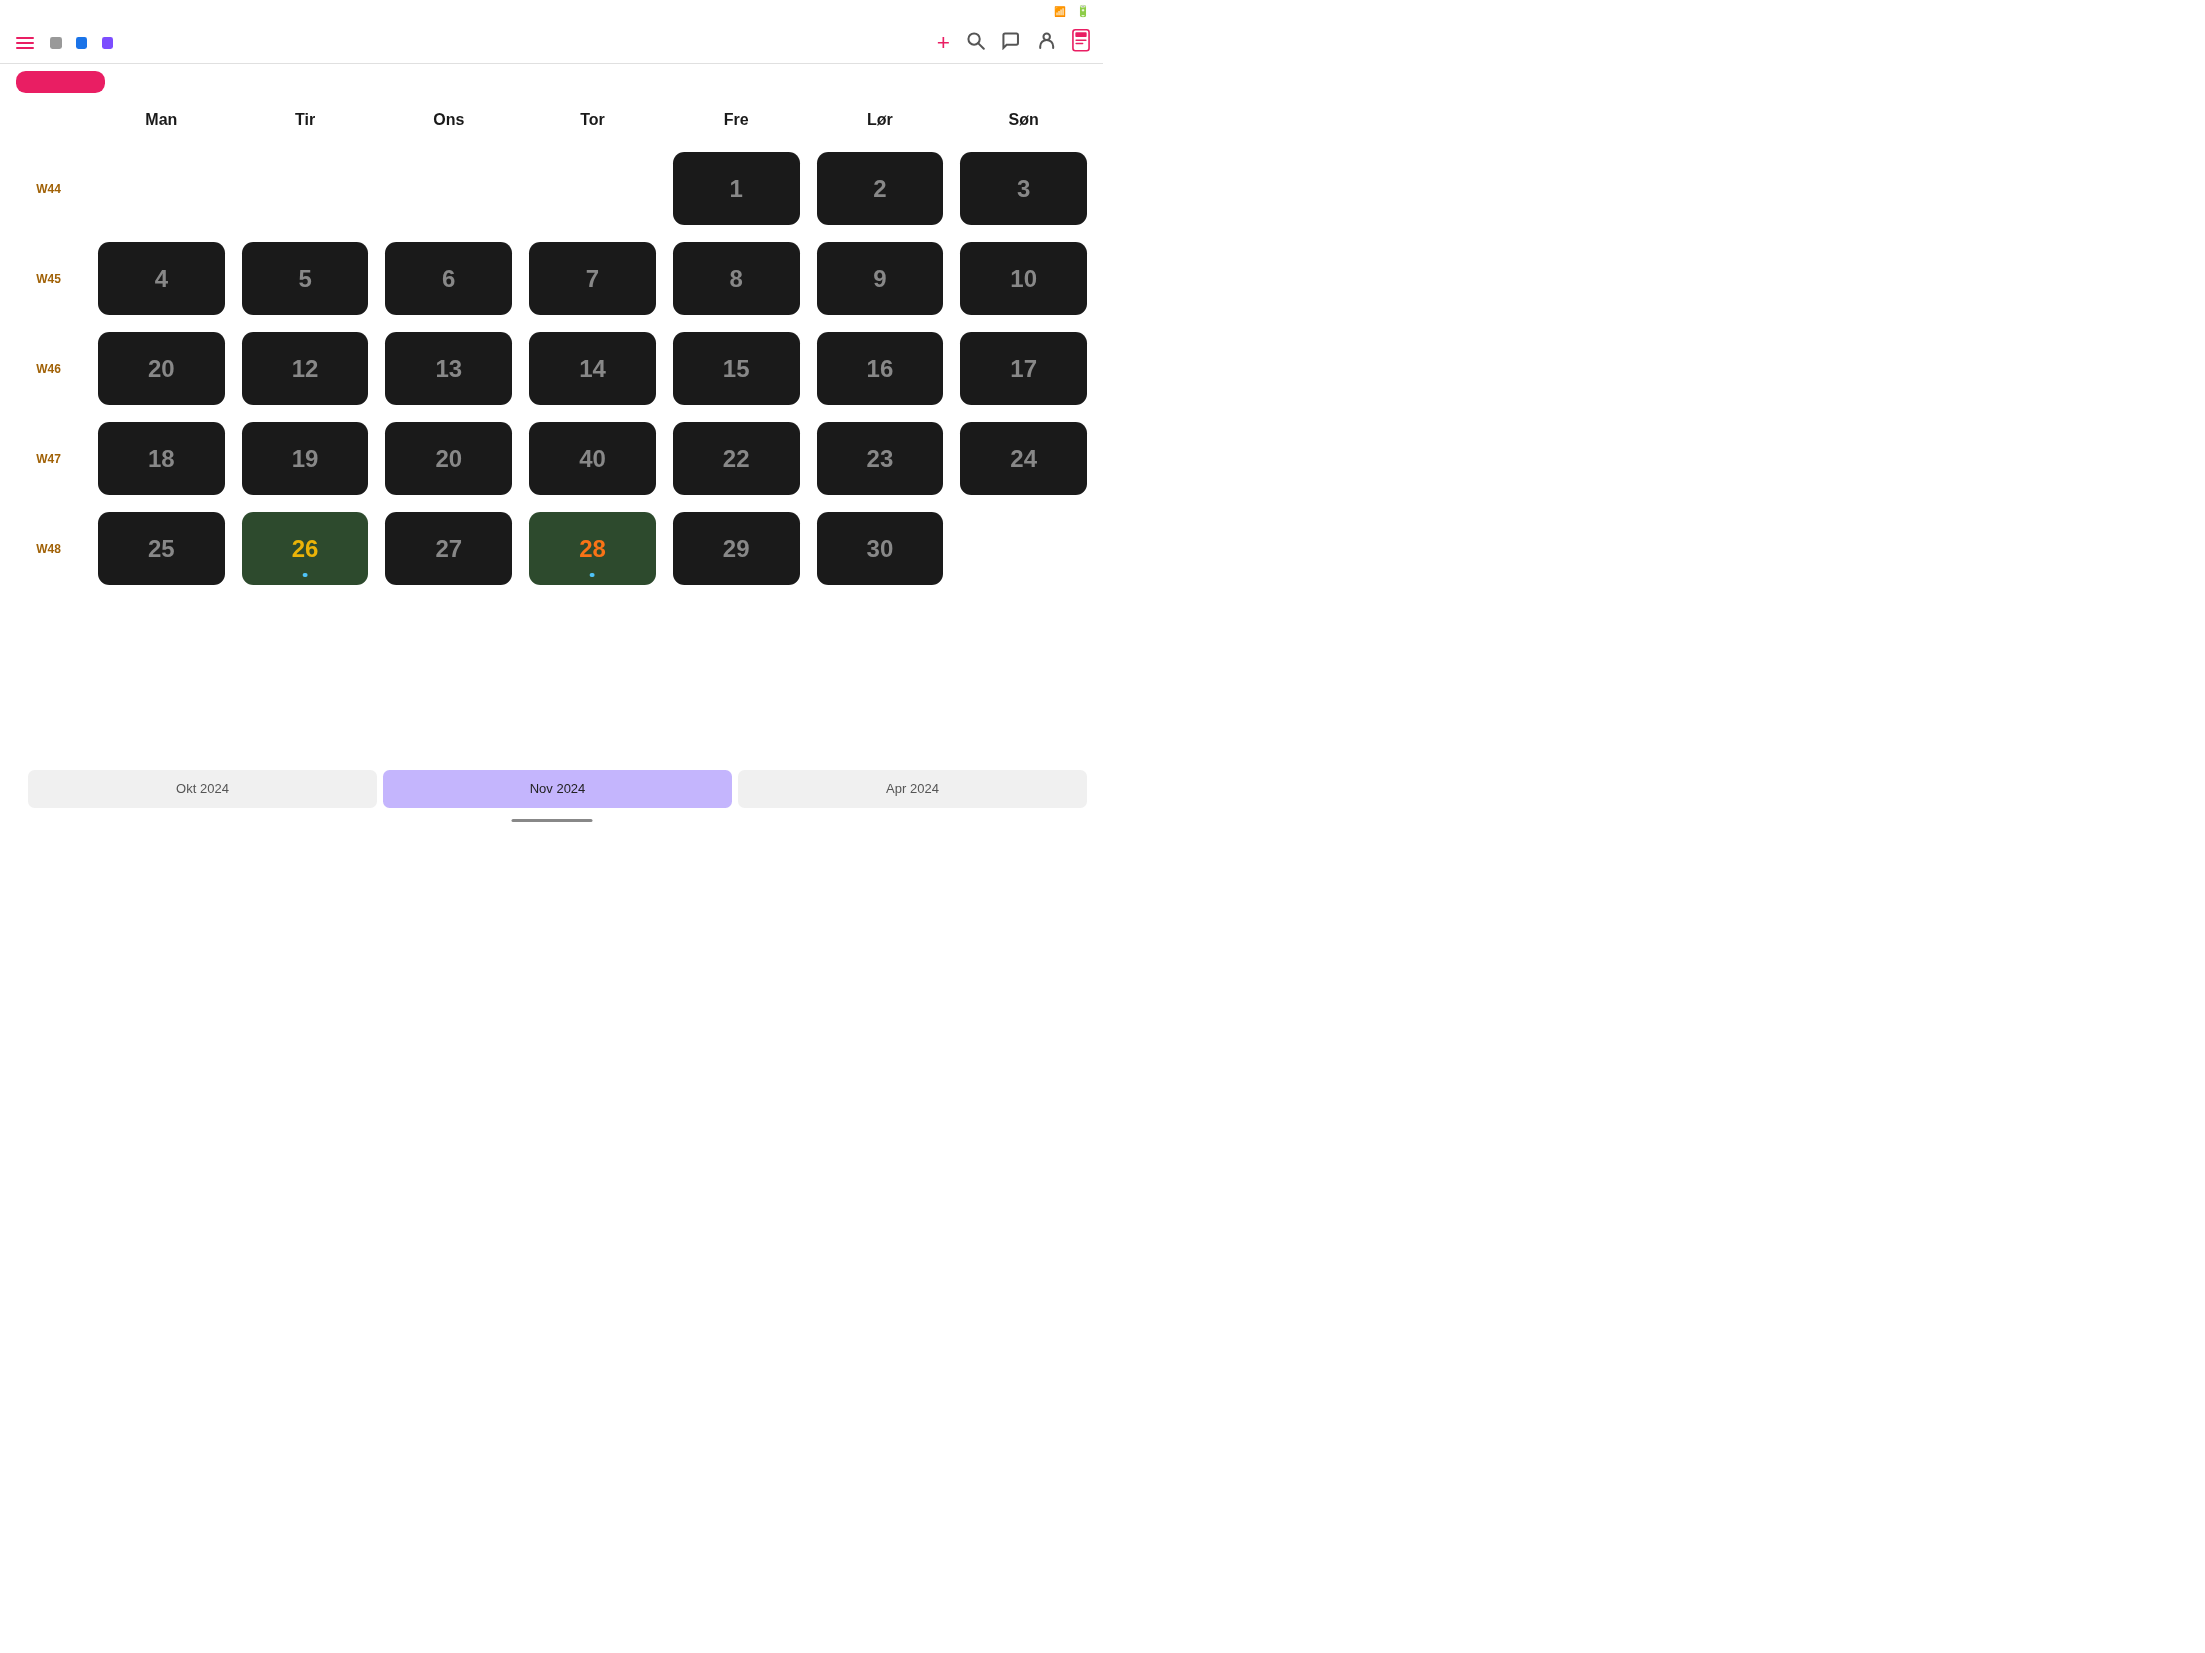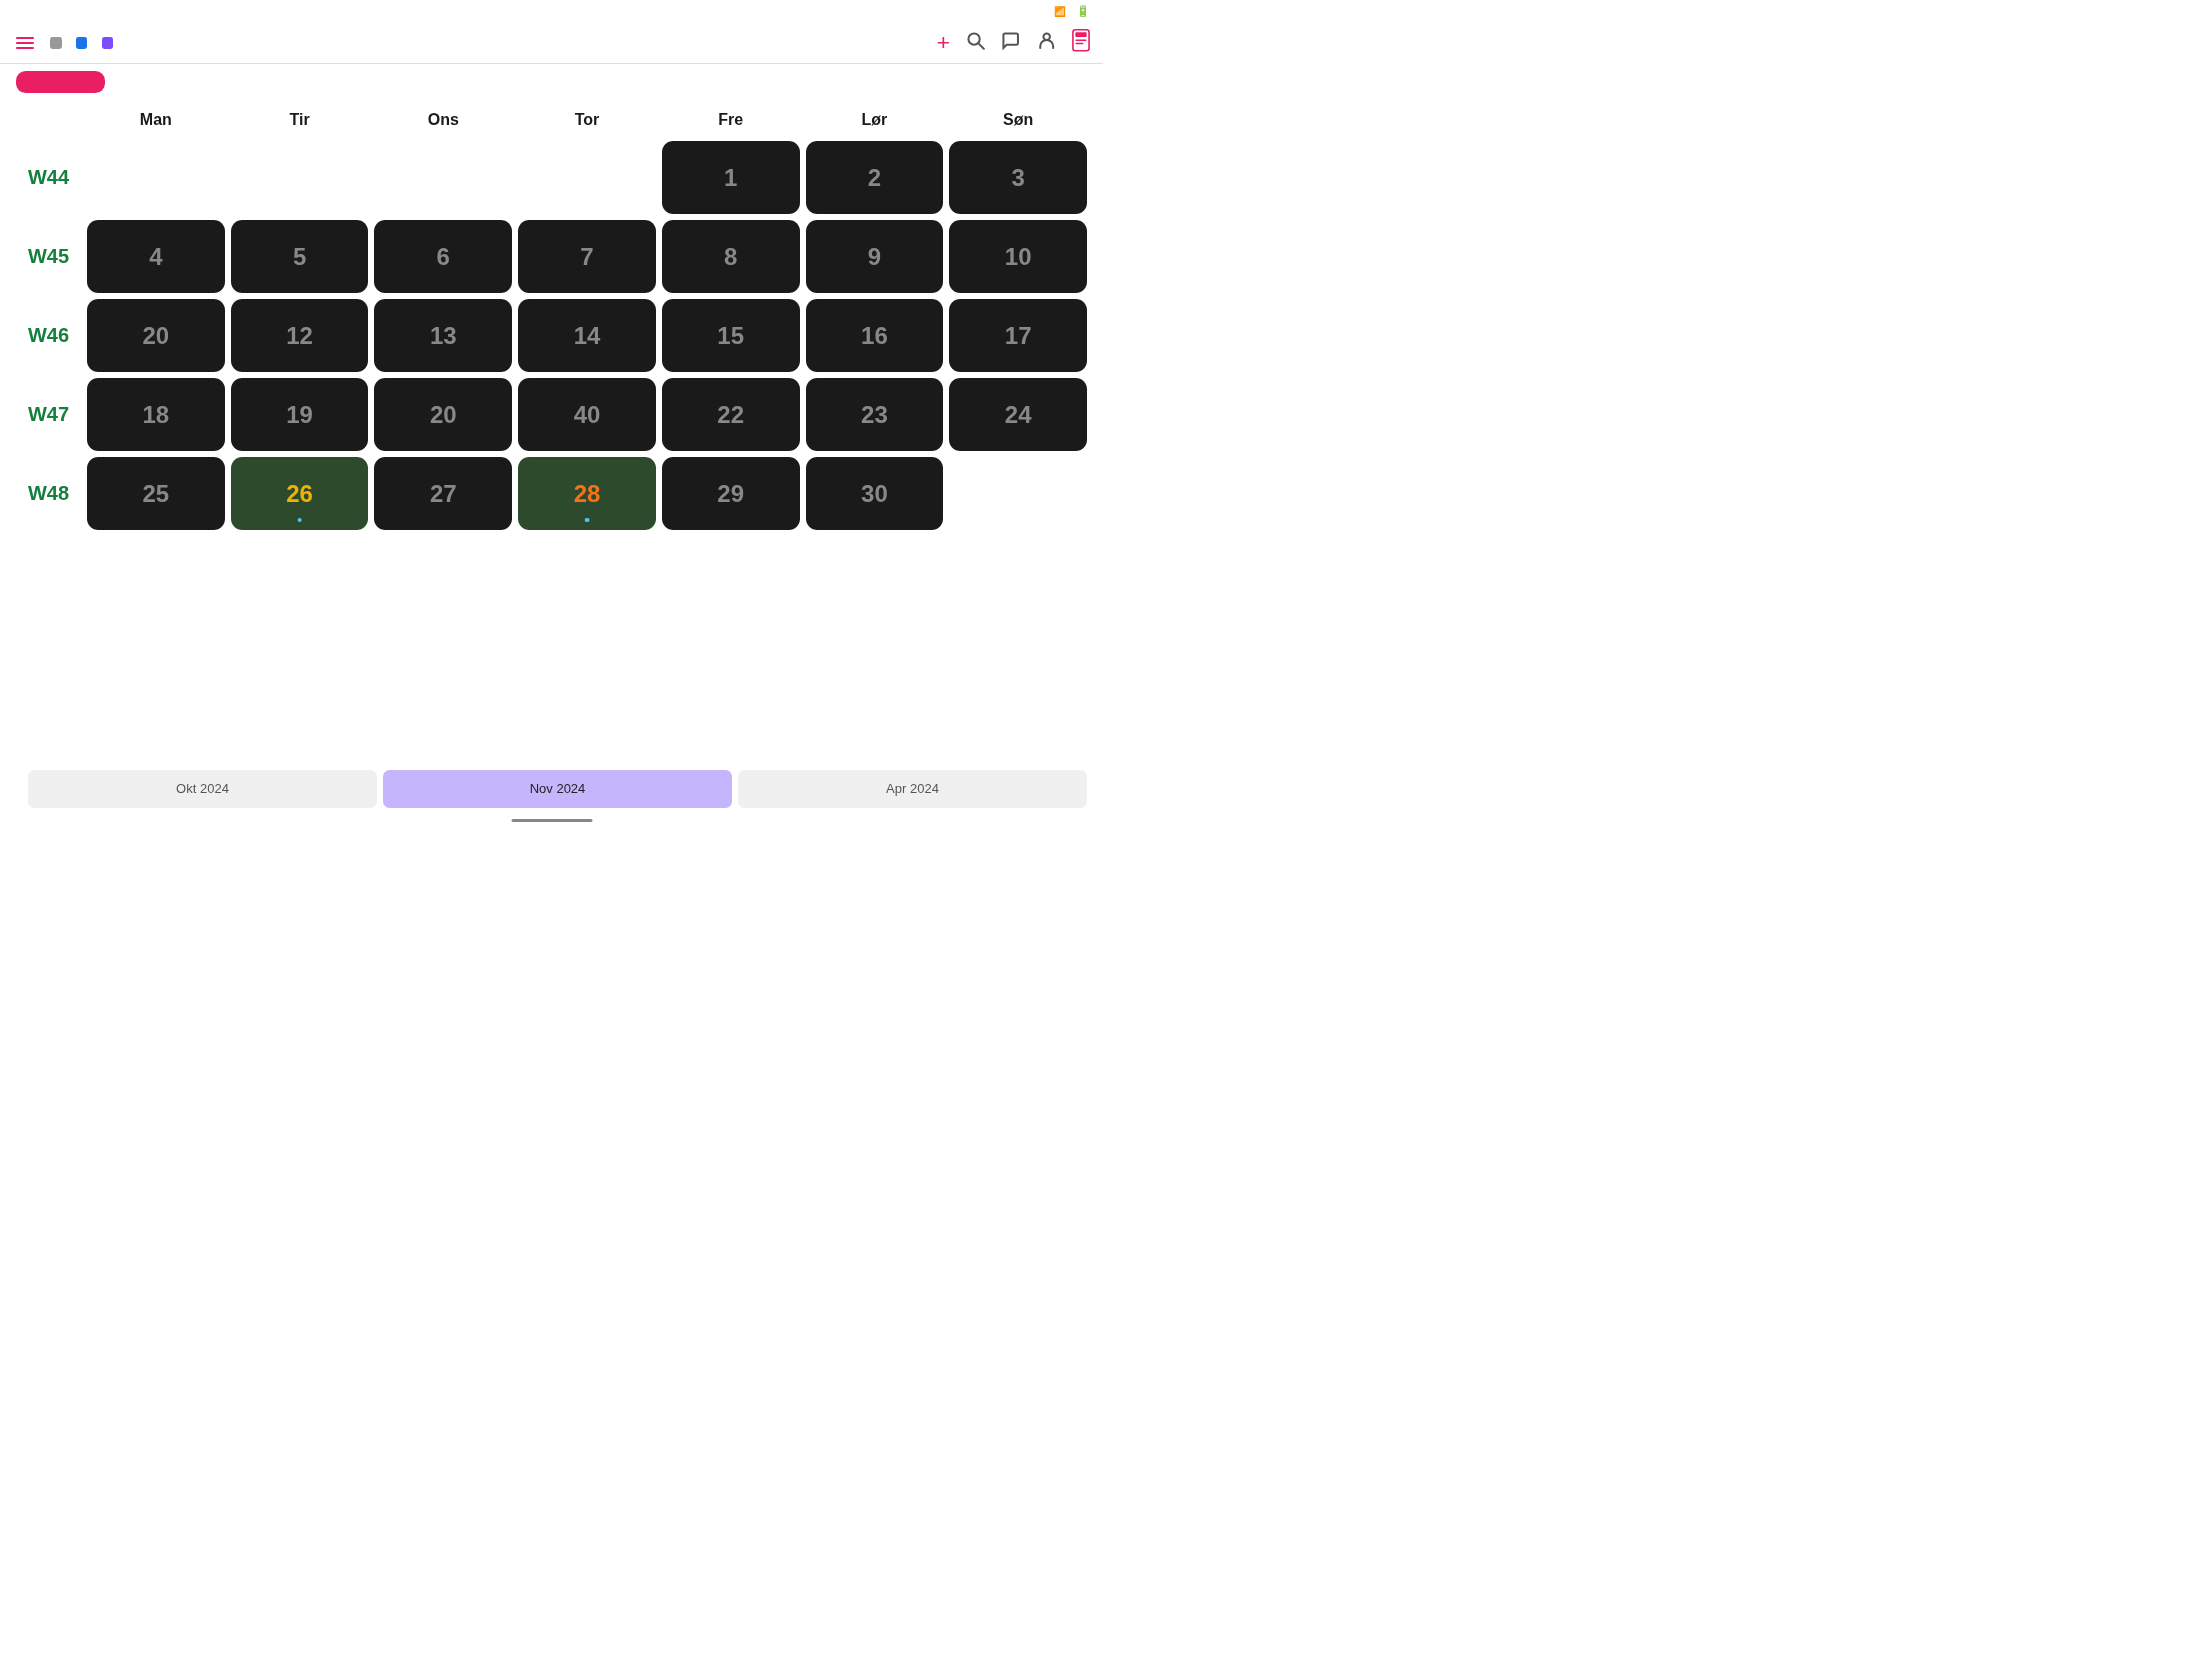--- a/index.html
+++ b/index.html
@@ -138,33 +138,33 @@
       color: #1a1a1a;
     }
 
     
     .calendar-area {
       padding: 8px 16px 0 16px;
     }
     .calendar-grid {
       display: grid;
       grid-template-columns: 65px repeat(7, 1fr);
-      gap: 6px;
+      gap: 17px;
     }
     .col-header {
       text-align: center;
       font-size: 16px;
       font-weight: 700;
       color: #1a1a1a;
       padding: 6.5px 0;
     }
     .week-label {
-      font-size: 20px;
+      font-size: 12px;
       font-weight: 600;
-      color: #15803d;
+      color: #a16207;
       display: flex;
       align-items: center;
       justify-content: center;
       padding: 3.2px 0;
     }
     .day-cell {
       background: #1a1a1a;
       border-radius: 11.3px;
       display: flex;
       align-items: center;

